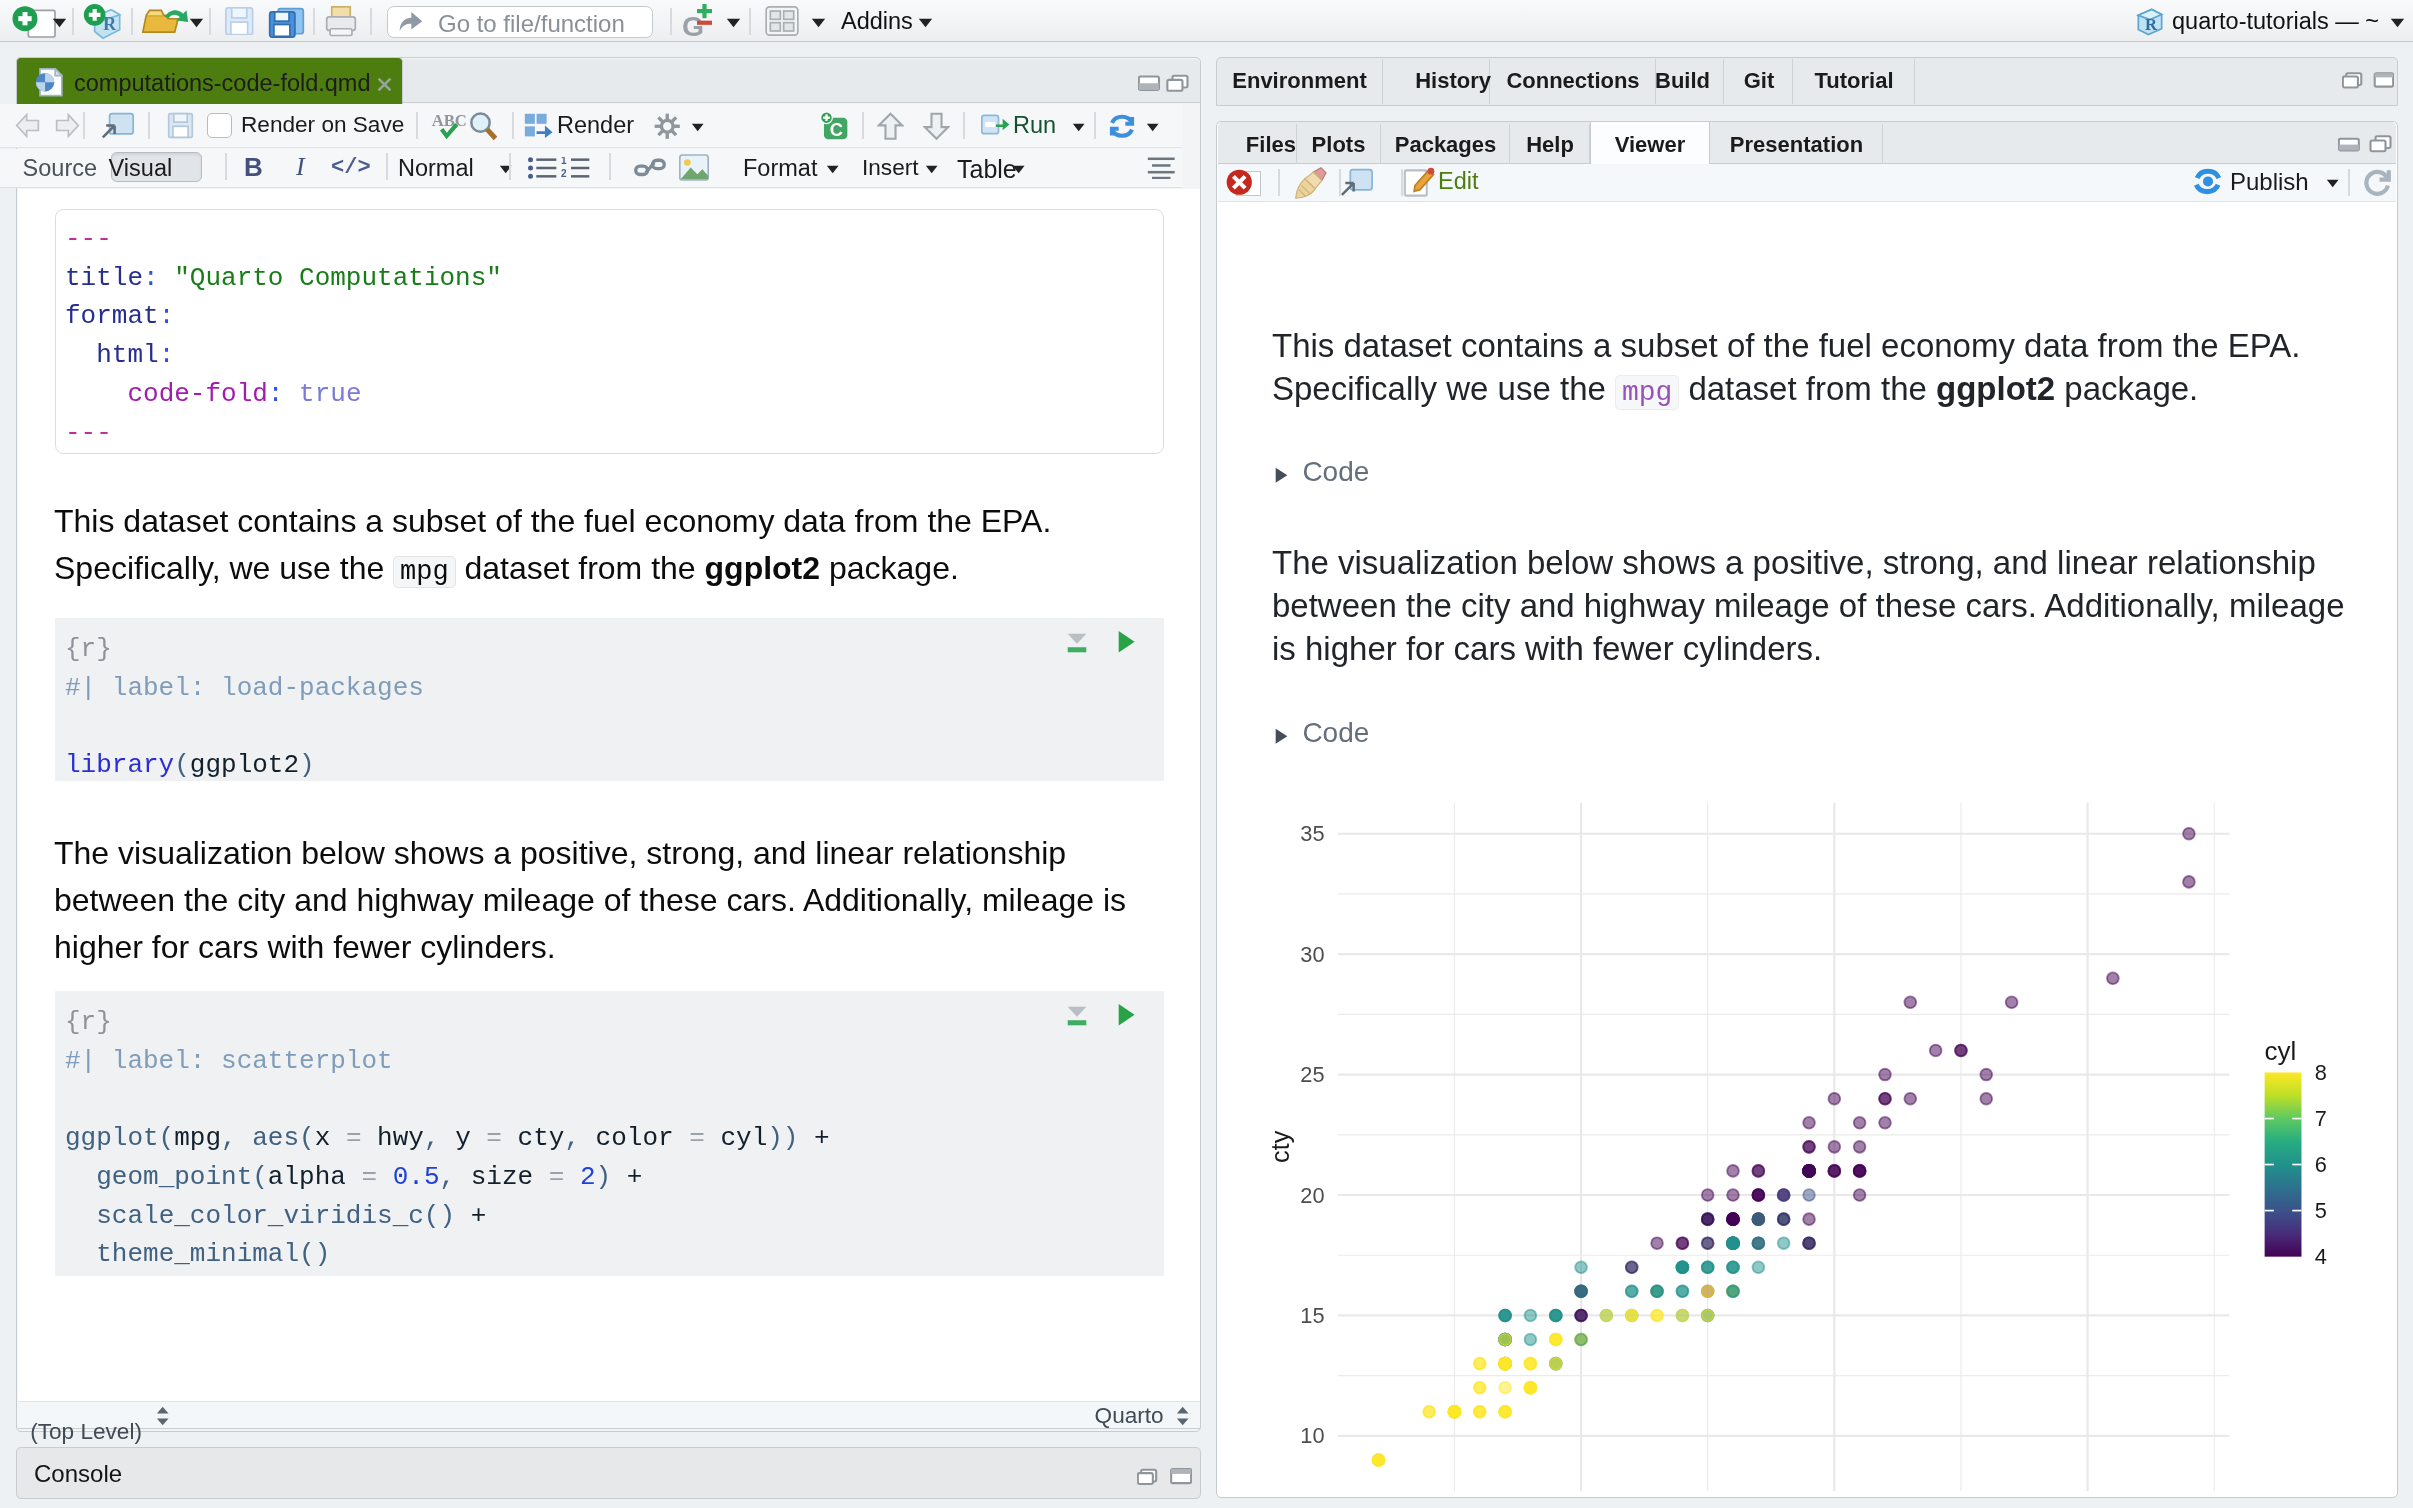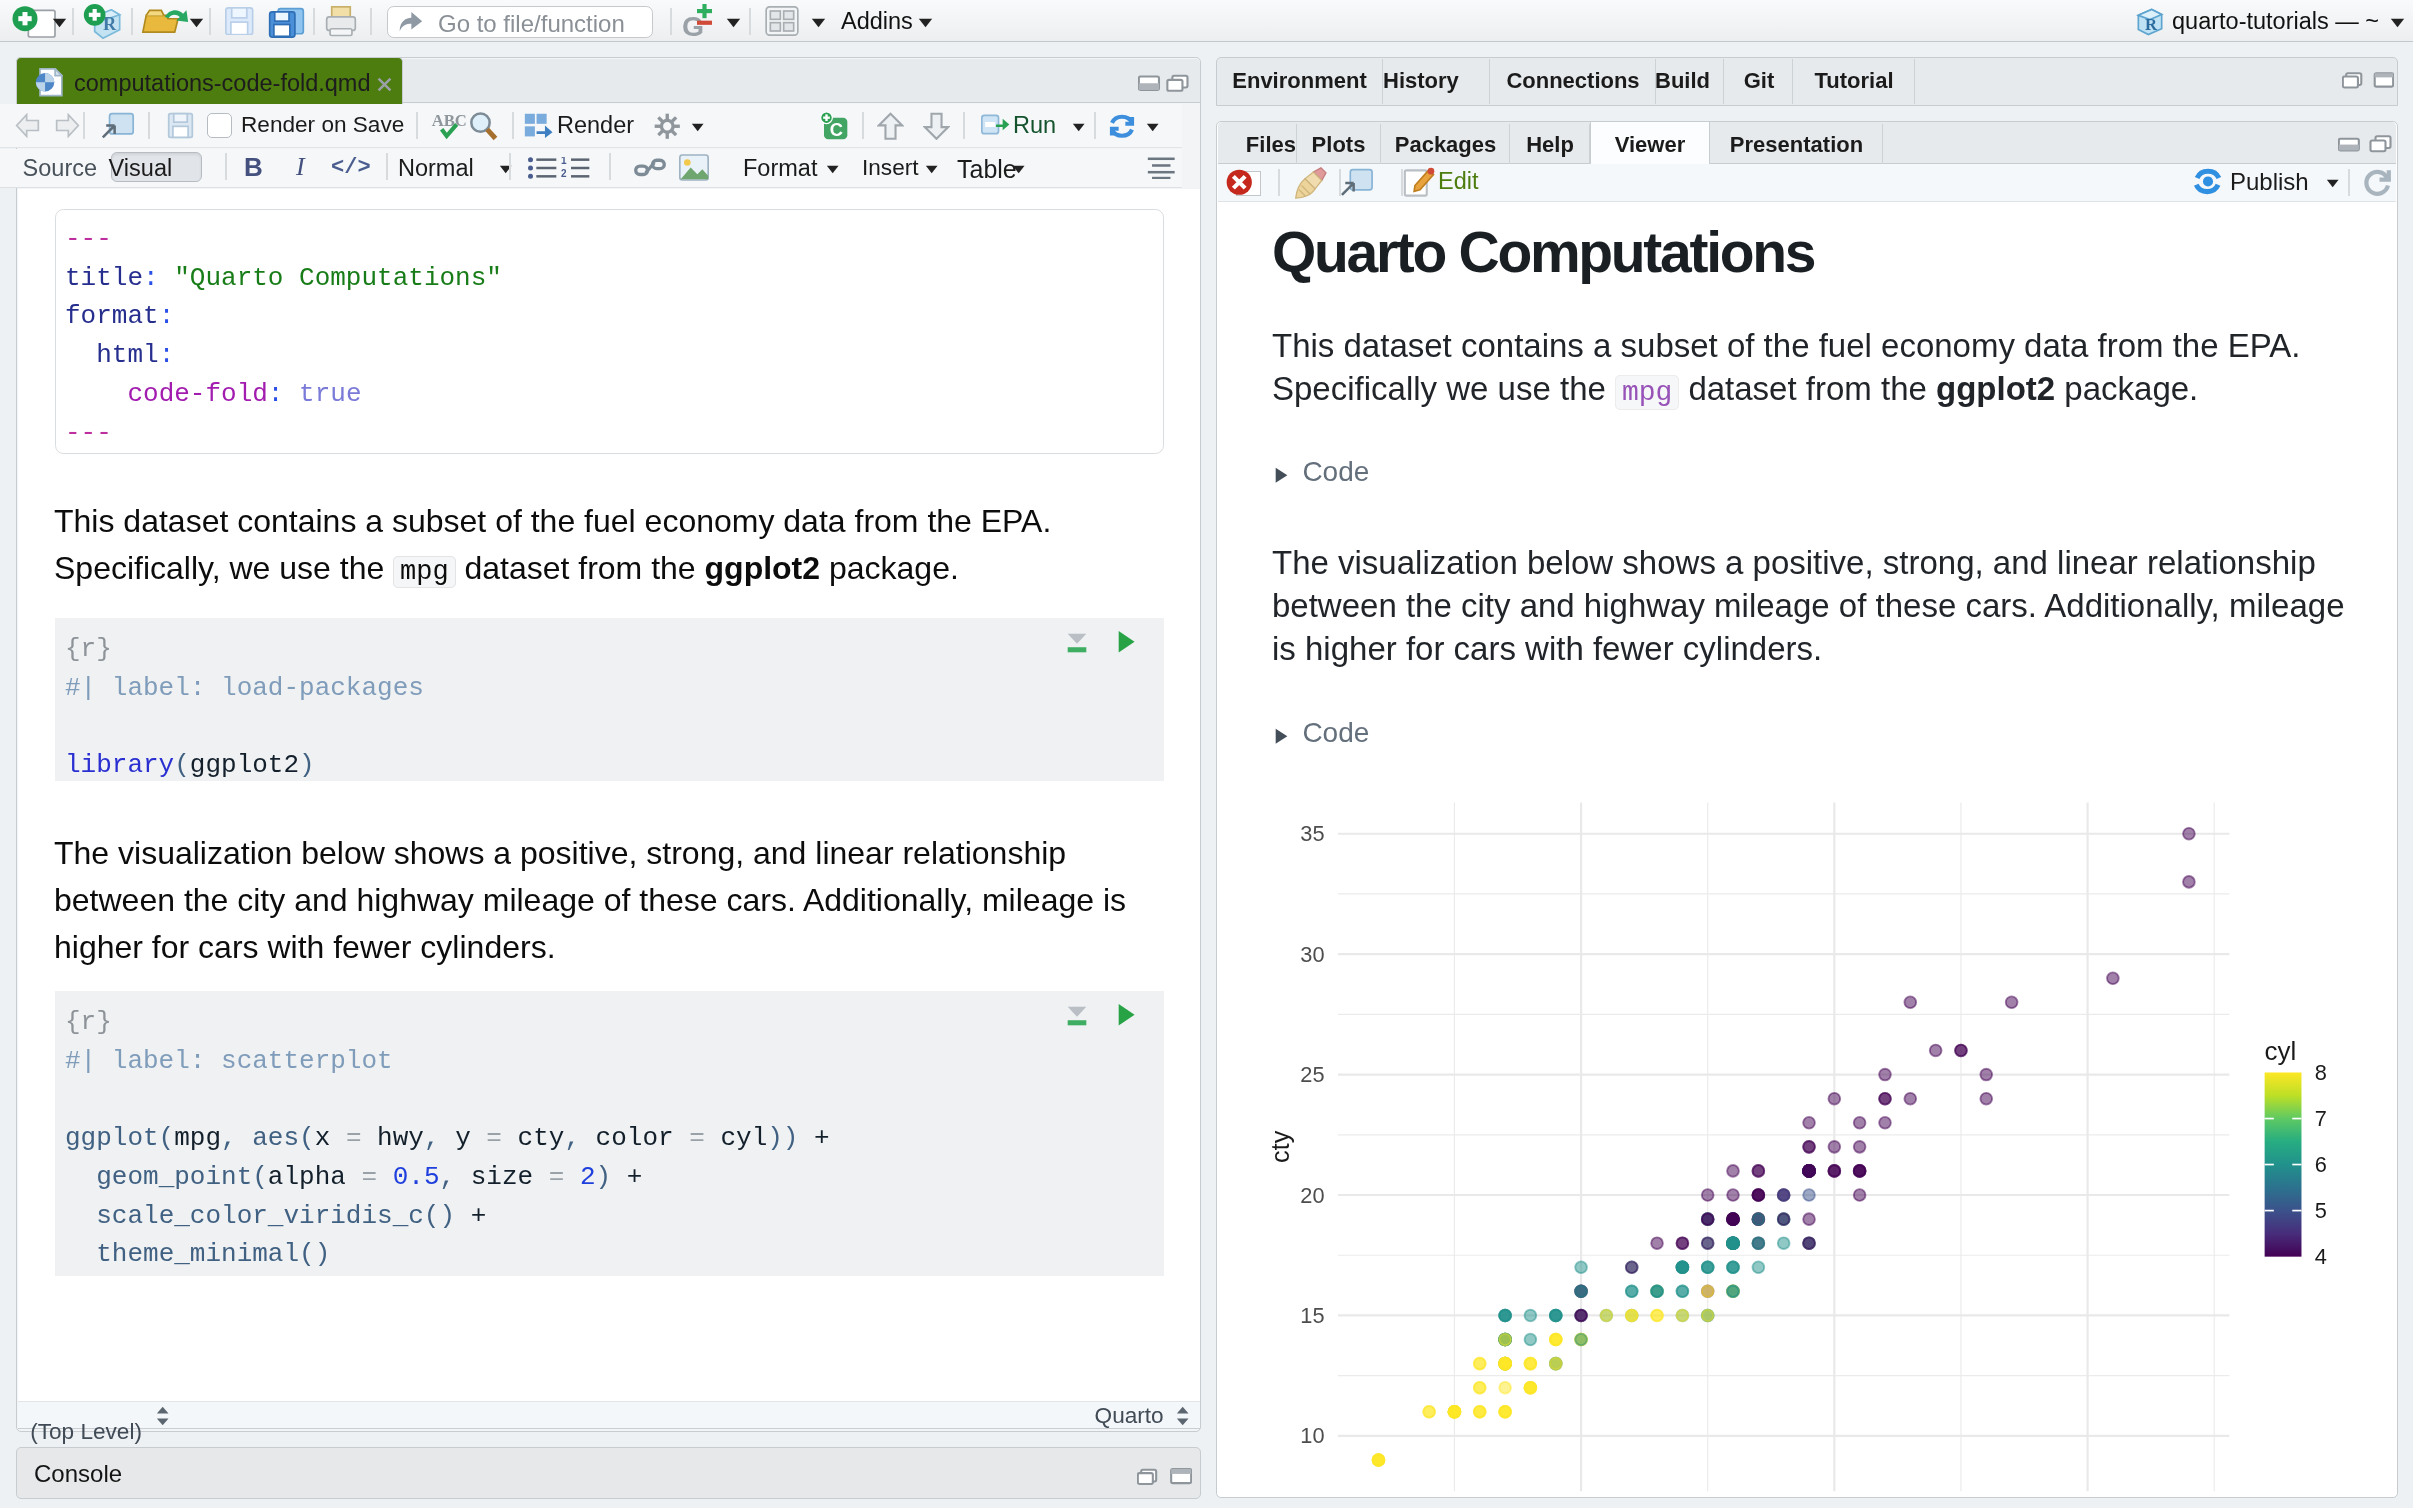--- a/index.html
+++ b/index.html
@@ -336,21 +336,21 @@
   <rect x="5" y="8" width="18" height="14" rx="2" fill="#fff" stroke="#8e959b" stroke-width="2.5"></rect>
       <rect x="1" y="12" width="18" height="13" rx="2" fill="#fff" stroke="#8e959b" stroke-width="2.5"></rect>
   <rect x="41" y="7" width="24" height="17" rx="2" fill="#fff" stroke="#8e959b" stroke-width="2.5"></rect>
       <rect x="41" y="7" width="24" height="6" fill="#aeb4b9"></rect>
  </svg>
 </div>
 <div class="abs" style="left:1216px;top:57px;width:1182px;height:49px;background:#e7eaec;border:1.7px solid #c7ccd0;border-radius:5px 5px 0 0;border-bottom:1.7px solid #c7ccd0"></div>
 <div class="abs" style="left:1218px;top:59px;width:165px;height:45px;border-right:1.7px solid #cdd2d5"></div>
 <div class="abs tabtxt" style="left:1216px;top:68px;width:167px;text-align:center">Environment</div>
 <div class="abs" style="left:1384px;top:59px;width:106px;height:45px;border-right:1.7px solid #cdd2d5"></div>
-<div class="abs tabtxt" style="left:1383px;top:68px;width:108px;text-align:left">History</div>
+<div class="abs tabtxt" style="left:1383px;top:68px;width:108px;text-align:right">History</div>
 <div class="abs" style="left:1493px;top:59px;width:163px;height:45px;border-right:1.7px solid #cdd2d5"></div>
 <div class="abs tabtxt" style="left:1491px;top:68px;width:164px;text-align:center">Connections</div>
 <div class="abs" style="left:1657px;top:59px;width:67px;height:45px;border-right:1.7px solid #cdd2d5"></div>
 <div class="abs tabtxt" style="left:1655px;top:68px;width:69px;">Build</div>
 <div class="abs" style="left:1725px;top:59px;width:68px;height:45px;border-right:1.7px solid #cdd2d5"></div>
 <div class="abs tabtxt" style="left:1724px;top:68px;width:70px;text-align:center">Git</div>
 <div class="abs" style="left:1795px;top:59px;width:120px;height:45px;border-right:1.7px solid #cdd2d5"></div>
 <div class="abs tabtxt" style="left:1793px;top:68px;width:122px;text-align:center">Tutorial</div>
 <svg class="abs" style="left:2342px;top:69px" width="52" height="23.5" viewBox="0 0 62 28">
  <rect x="5" y="5" width="18" height="14" rx="2" fill="#fff" stroke="#8e959b" stroke-width="2.5"></rect>
@@ -412,21 +412,20 @@
  <svg class="abs" style="left:1108px;top:15px" width="13.4" height="9.2" viewBox="0 0 16 11">
       <path d="M1 1 L15 1 L8 10 Z" fill="#222"></path>
     </svg>
  <div class="sep" style="left:1130px;top:5px"></div>
  <svg class="abs" style="left:1143px;top:2.5px" width="32" height="32" viewBox="0 0 38 38">
   <path d="M31 13 A13 13 0 1 0 32 22" fill="none" stroke="#a8b4be" stroke-width="5"></path>
       <path d="M33 4 L33 15 L22 15" fill="none" stroke="#a8b4be" stroke-width="5"></path>
  </svg>
 </div>
 <div class="abs" style="left:1218px;top:202px;width:1178px;height:1294px;background:#fff;border-radius:0 0 4.2px 4.2px;overflow:hidden" id="viewer">
-    <div class="abs" style="left:54px;top:17px;font-size:57px;font-weight:bold;color:#1a1f24;letter-spacing:-2.3px">Quarto Computations</div>
     <div class="abs" style="left:54px;top:122px;width:1140px;font-size:33px;line-height:43px;color:#21252a;white-space:nowrap">This dataset contains a subset of the fuel economy data from the EPA.<br>Specifically we use the <span class="mono" style="font-size:28px;color:#9753b8;background:#f6f7f8;border:0.8px solid #ececec;border-radius:5px;padding:0.8px 5.9px">mpg</span> dataset from the <b>ggplot2</b> package.</div>
     <div class="abs" style="left:56px;top:254px"><svg width="15" height="18.4" viewBox="0 0 18 22" style="display:inline">
         <path d="M2 2 L16 11 L2 20 Z" fill="#434e59"></path>
       </svg><span style="font-size:28px;color:#646f7c;margin-left:13.4px;vertical-align:3.4px">Code</span></div>
     <div class="abs" style="left:54px;top:339px;width:1140px;font-size:33px;line-height:43px;color:#21252a;white-space:nowrap">The visualization below shows a positive, strong, and linear relationship<br>between the city and highway mileage of these cars. Additionally, mileage<br>is higher for cars with fewer cylinders.</div>
     <div class="abs" style="left:56px;top:515px"><svg width="15" height="18.4" viewBox="0 0 18 22" style="display:inline">
         <path d="M2 2 L16 11 L2 20 Z" fill="#434e59"></path>
       </svg><span style="font-size:28px;color:#646f7c;margin-left:13.4px;vertical-align:3.4px">Code</span></div>
     <svg width="1126" height="706" viewBox="0 0 1344 843" style="position:absolute;left:54px;top:587px">
       <line x1="78.5" x2="1142.9" y1="700.5" y2="700.5" stroke="#ebebeb" stroke-width="1.4"></line>

